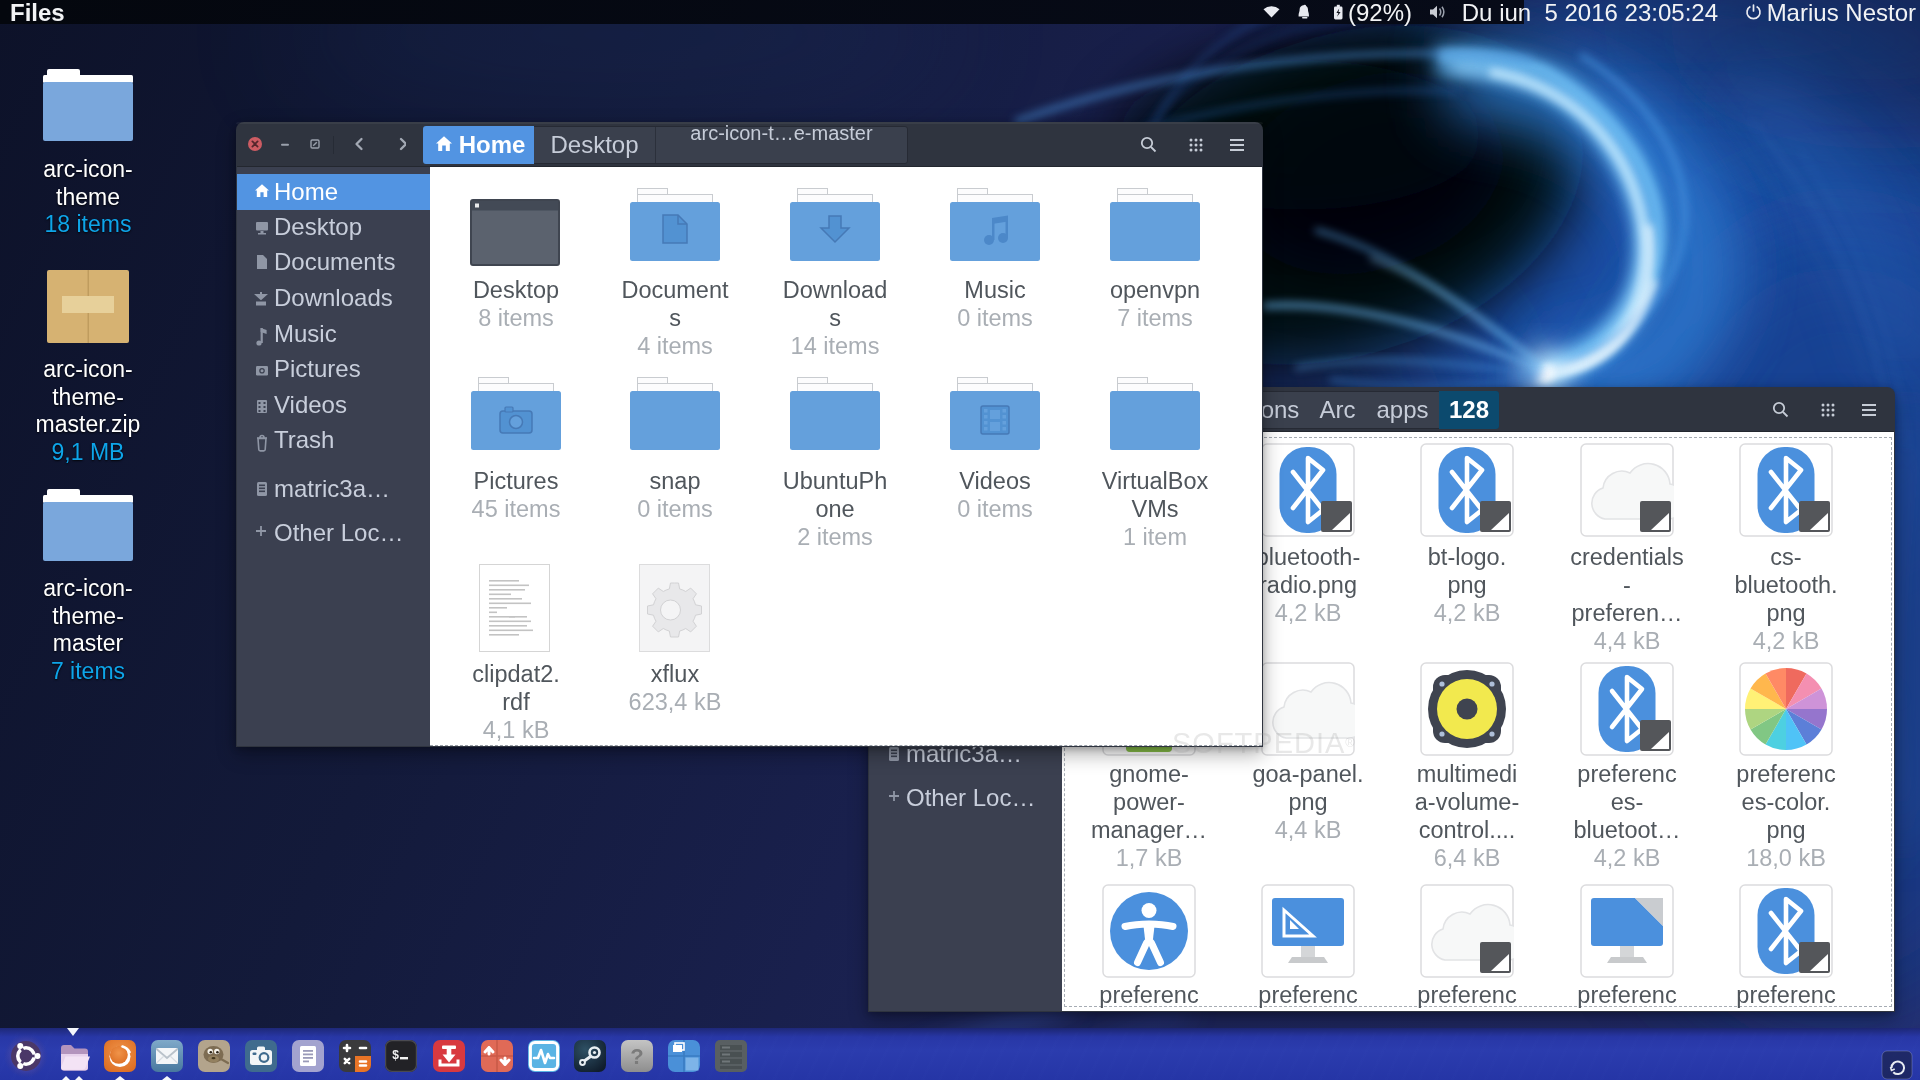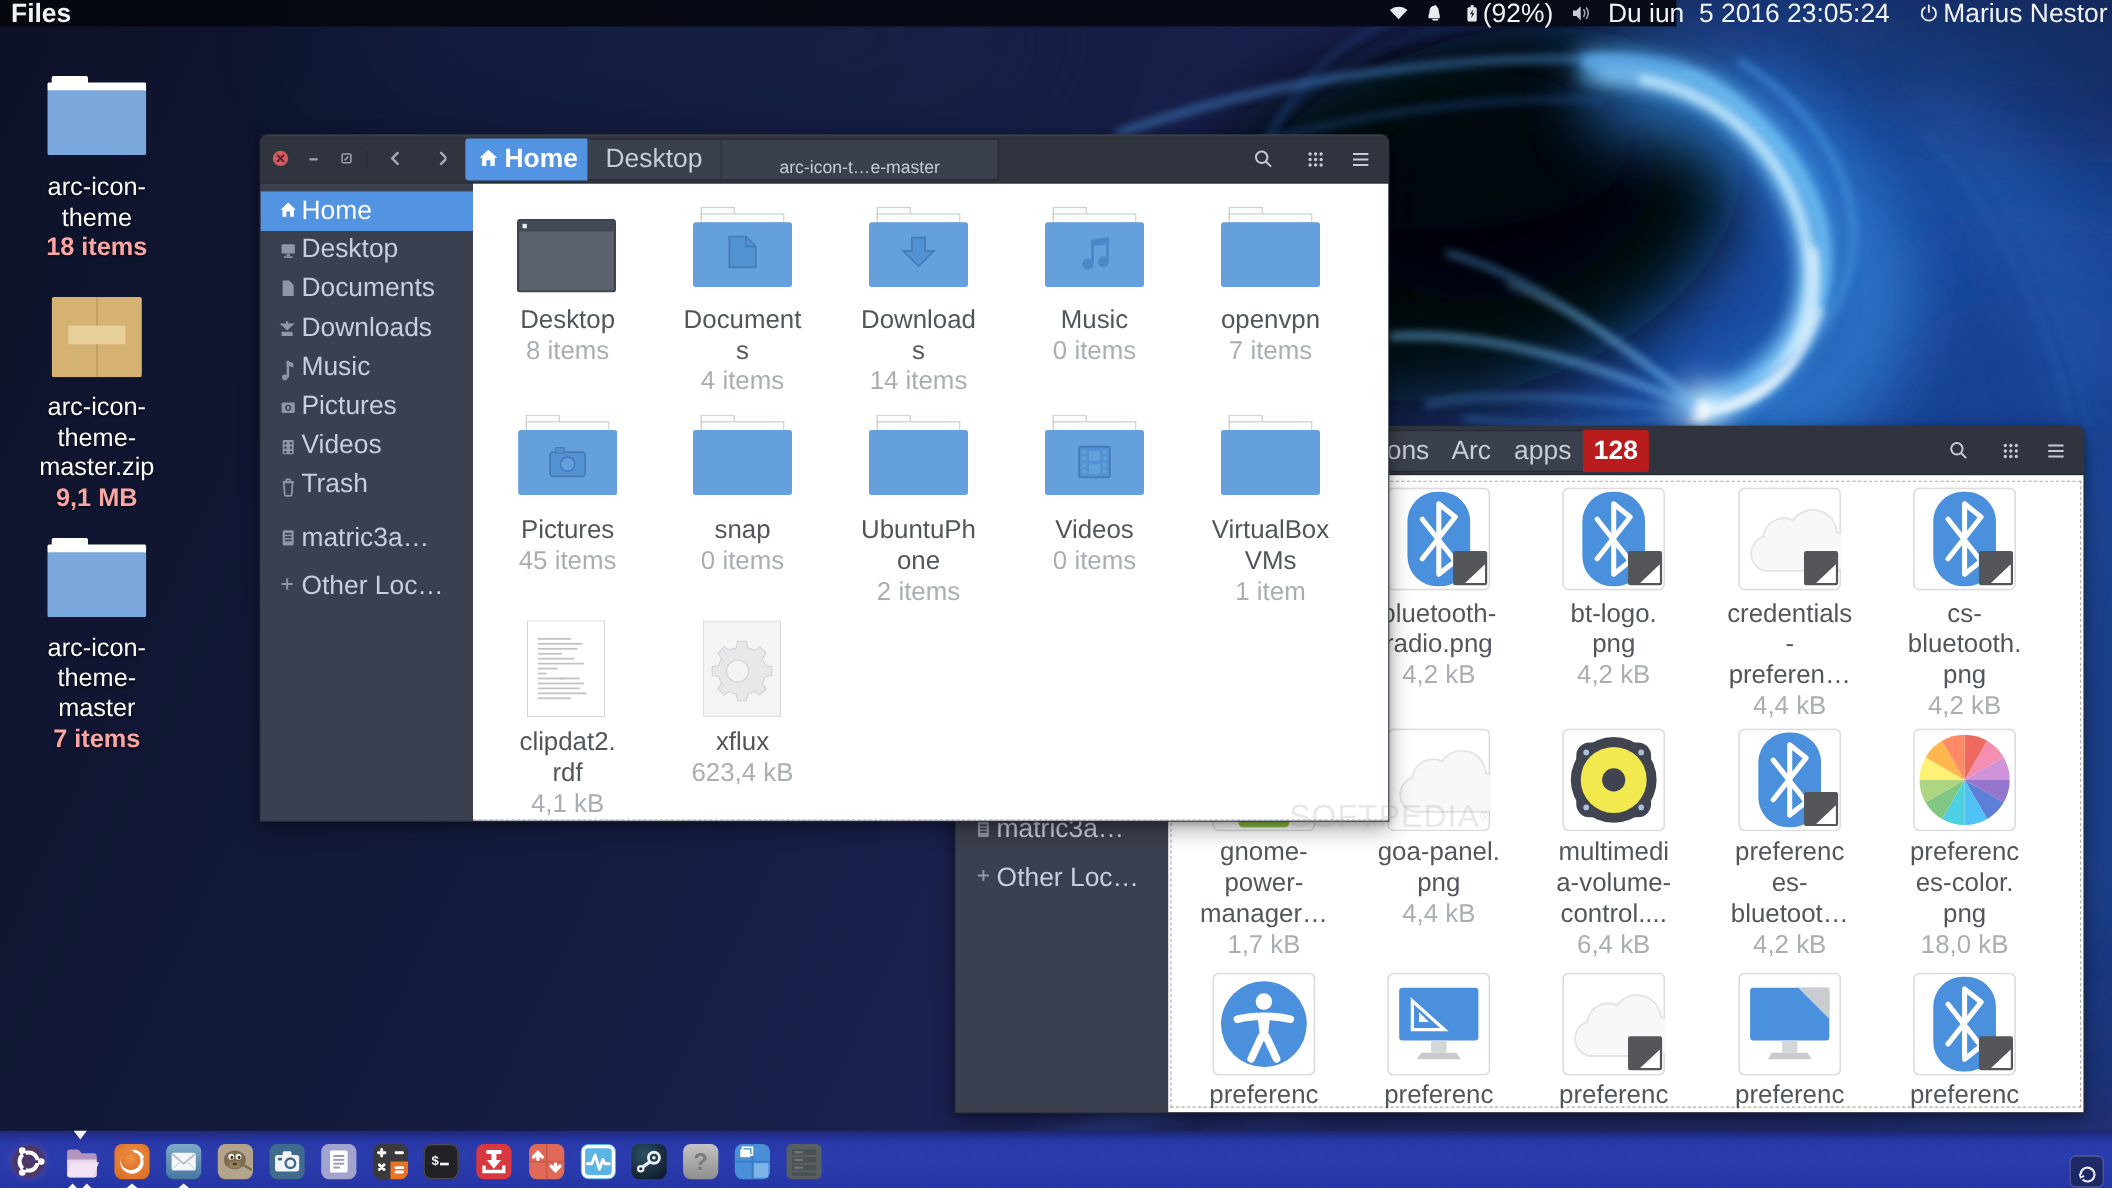--- a/index.html
+++ b/index.html
@@ -10,21 +10,21 @@
   #band{left:0;top:1028px;width:1920px;height:52px;
     background:linear-gradient(to bottom,#1e2878 0px,#2837a6 9px,#2b3cae 22px,#2535a6 52px);}
   #bandtex{left:0;top:1032px;width:1920px;height:48px;opacity:.08;
     background:repeating-linear-gradient(115deg,rgba(130,170,255,.10) 0 3px,rgba(0,0,0,0) 3px 15px);}
   
   #panel{left:0;top:0;width:1524px;height:24px;background:linear-gradient(to right,#04070e,#070b18);color:#f2f3f5;}
   #panel .t{position:absolute;top:0;height:25px;line-height:25px;font-size:24px;white-space:pre;}
   
   .dlab{position:absolute;width:176px;text-align:center;color:#ffffff;font-size:23px;line-height:27.5px;
     text-shadow:0 1px 2px rgba(0,0,0,.85);}
-  .dlab .c{color:#fca5a5;font-weight:bold;}
+  .dlab .c{color:#0ea5e9;}
   
   .shadow{box-shadow:0 7px 20px rgba(0,0,0,.32),0 2px 6px rgba(0,0,0,.22);}
   .wlab{position:absolute;width:170px;text-align:center;font-size:23.5px;line-height:28px;color:#50565c;}
   .wlab .c{color:#a9aeb4;}
   .slab{position:absolute;height:36px;line-height:36px;font-size:24px;color:#c8cedb;white-space:nowrap;}
 </style>
 </head>
 <body>
 <div id="wall" class="abs"></div>
 <svg class="abs" style="left:0;top:0" width="1920" height="1080" viewBox="0 0 1920 1080">
@@ -125,21 +125,21 @@
 <div id="win2" class="abs shadow" style="left:868px;top:387px;width:1027px;height:625px;border-radius:8px 8px 0 0;background:#2f343f;"></div>
 <div class="abs" style="left:869px;top:431px;width:1025px;height:1px;background:#23272f"></div>
 <div class="abs" style="left:869px;top:432px;width:193px;height:579px;background:#3b4050"></div>
 <div class="abs" style="left:1062px;top:432px;width:832px;height:579px;background:#ffffff"></div>
 <div class="abs" style="left:1064px;top:437px;width:828px;height:570px;border:1px dashed #a6acb4;box-sizing:border-box"></div>
 
 <div class="abs" style="left:1160px;top:391px;width:339px;height:38px;background:#3a404d;border:1px solid #262a34;border-radius:3px;box-sizing:border-box"></div>
 <div class="abs" style="left:1255px;top:391px;width:50px;height:38px;line-height:38px;font-size:24px;color:#c6ccd8;text-align:center">ons</div>
 <div class="abs" style="left:1310px;top:391px;width:55px;height:38px;line-height:38px;font-size:24px;color:#c6ccd8;text-align:center">Arc</div>
 <div class="abs" style="left:1370px;top:391px;width:65px;height:38px;line-height:38px;font-size:24px;color:#c6ccd8;text-align:center">apps</div>
-<div class="abs" style="left:1439px;top:391px;width:60px;height:38px;line-height:38px;font-size:24px;font-weight:bold;color:#fff;text-align:center;background:#b91c1c;border-radius:0 3px 3px 0">128</div>
+<div class="abs" style="left:1439px;top:391px;width:60px;height:38px;line-height:38px;font-size:24px;font-weight:bold;color:#fff;text-align:center;background:#0c4a6e;border-radius:0 3px 3px 0">128</div>
 <svg class="abs" style="left:1768px;top:397px" width="112" height="26" viewBox="0 0 112 26">
   <g stroke="#c6ccd6" stroke-width="1.8" fill="none">
     <circle cx="11" cy="11" r="5.2"></circle>
       <path d="M15,15 L19.5,19.5"></path>
   </g>
   <g fill="#c6ccd6">
     <circle cx="55" cy="8" r="1.5"></circle>
       <circle cx="60" cy="8" r="1.5"></circle>
       <circle cx="65" cy="8" r="1.5"></circle>
     <circle cx="55" cy="13" r="1.5"></circle>
@@ -330,21 +330,21 @@
 </svg>
 
 <div class="abs" style="left:423px;top:126px;width:485px;height:38px;background:#3a404d;border:1px solid #262a34;border-radius:3px;box-sizing:border-box"></div>
 <div class="abs" style="left:423px;top:126px;width:111px;height:38px;background:#5294e2;border-radius:3px 0 0 3px;"></div>
 <svg class="abs" style="left:434px;top:134px" width="20" height="20" viewBox="0 0 20 20">
   <path d="M10,2.2 L18,9.5 H15.8 V17 H11.8 V11.6 H8.2 V17 H4.2 V9.5 H2 Z" fill="#ffffff"></path>
 </svg>
 <div class="abs" style="left:457px;top:126px;width:70px;height:38px;line-height:38px;font-size:24px;font-weight:bold;color:#fff;text-align:center">Home</div>
 <div class="abs" style="left:534px;top:126px;width:121px;height:38px;line-height:38px;font-size:24px;color:#c6ccd8;text-align:center">Desktop</div>
 <div class="abs" style="left:655px;top:127px;width:1px;height:36px;background:#2b303b"></div>
-<div class="abs" style="left:655px;top:134px;width:253px;height:38px;line-height:38px;font-size:16px;color:#c6ccd8;text-align:center">arc-icon-t…e-master</div>
+<div class="abs" style="left:655px;top:114px;width:253px;height:38px;line-height:38px;font-size:20px;color:#c6ccd8;text-align:center">arc-icon-t…e-master</div>
 
 <svg class="abs" style="left:1136px;top:132px" width="112" height="26" viewBox="0 0 112 26">
   <g stroke="#c6ccd6" stroke-width="1.8" fill="none">
     <circle cx="11" cy="11" r="5.2"></circle>
       <path d="M15,15 L19.5,19.5"></path>
   </g>
   <g fill="#c6ccd6">
     <circle cx="55" cy="8" r="1.5"></circle>
       <circle cx="60" cy="8" r="1.5"></circle>
       <circle cx="65" cy="8" r="1.5"></circle>

